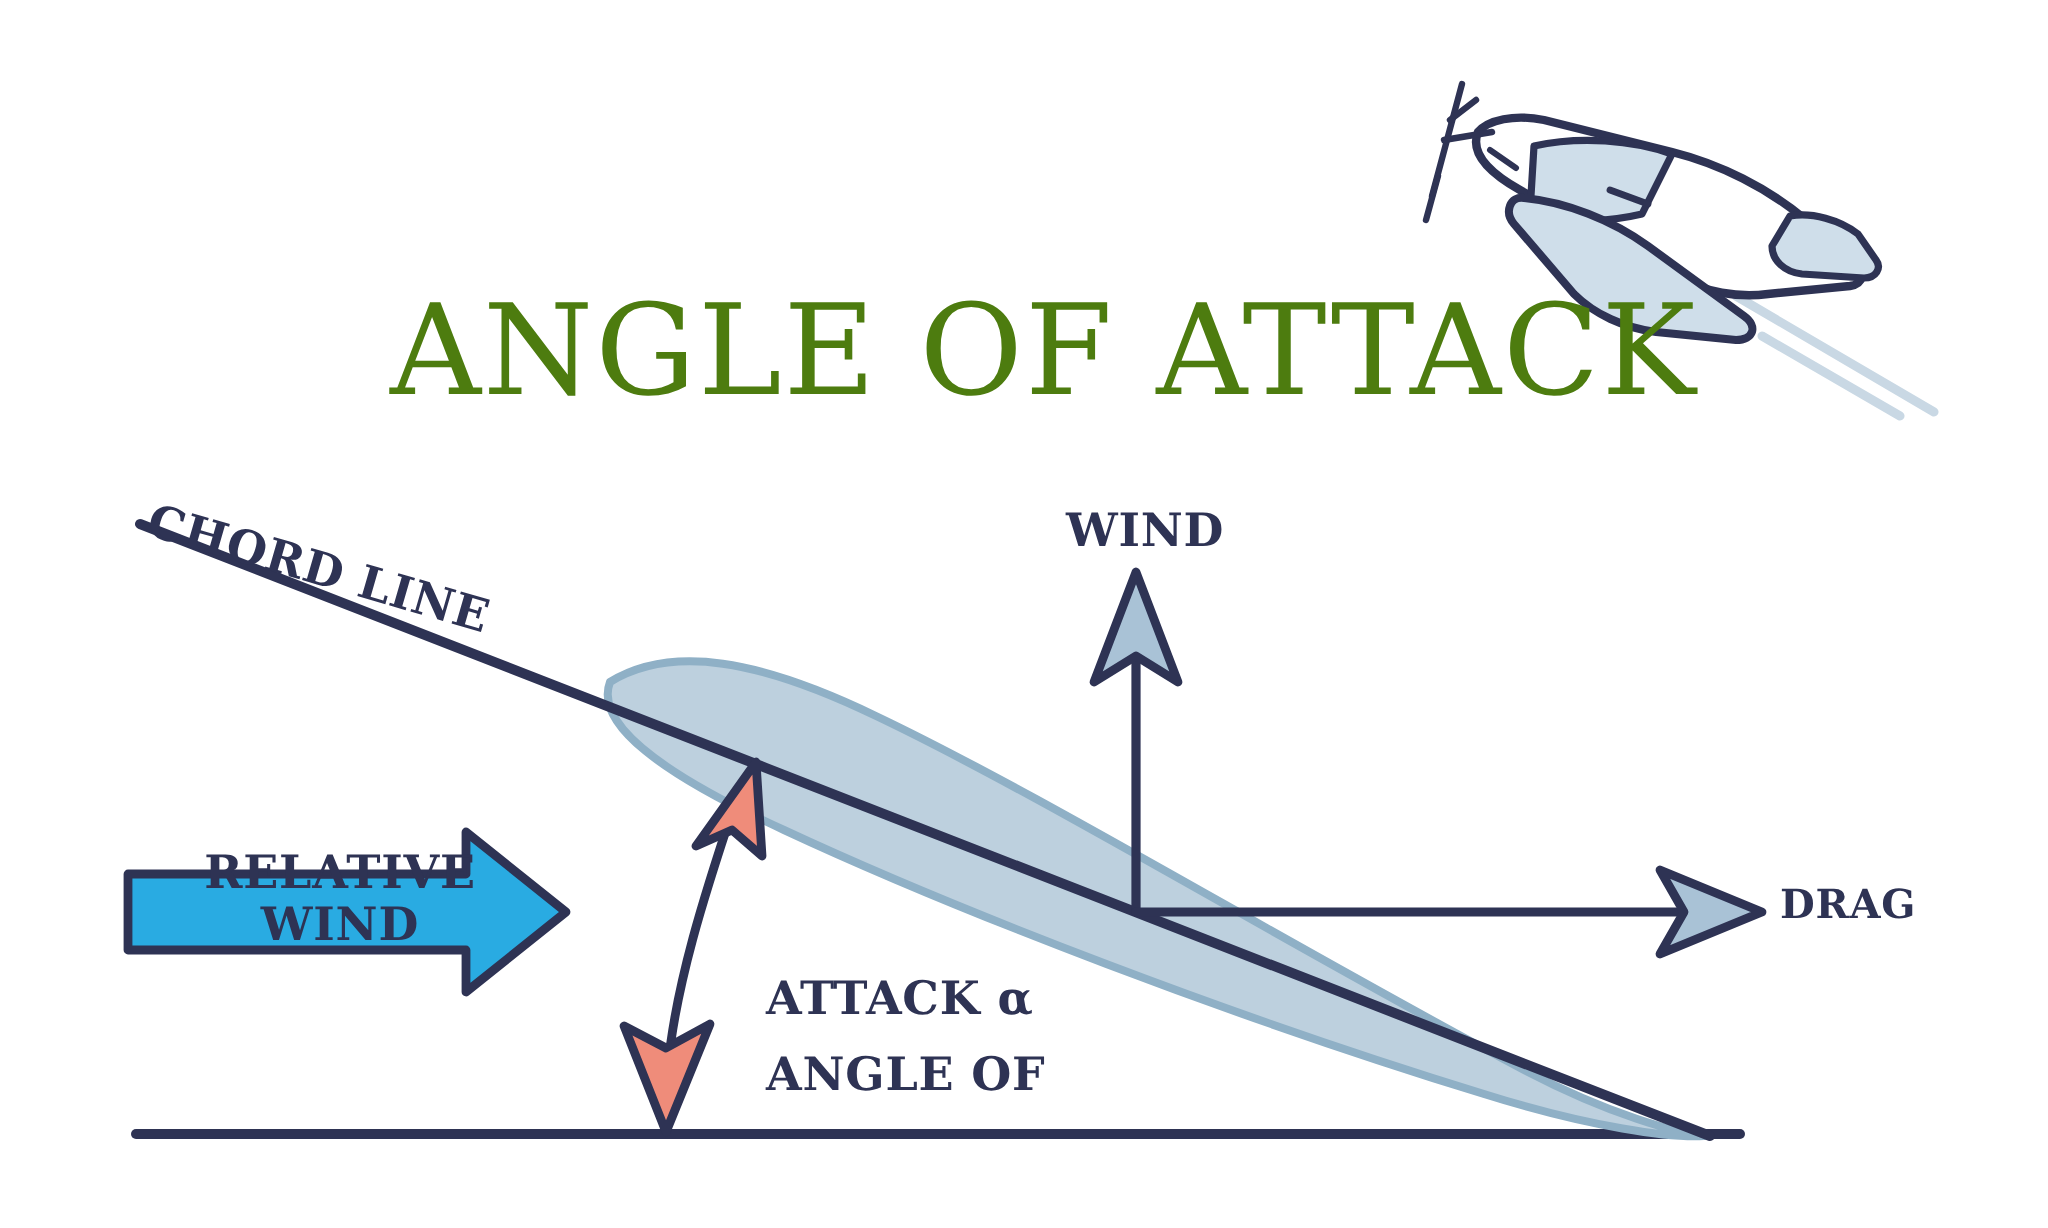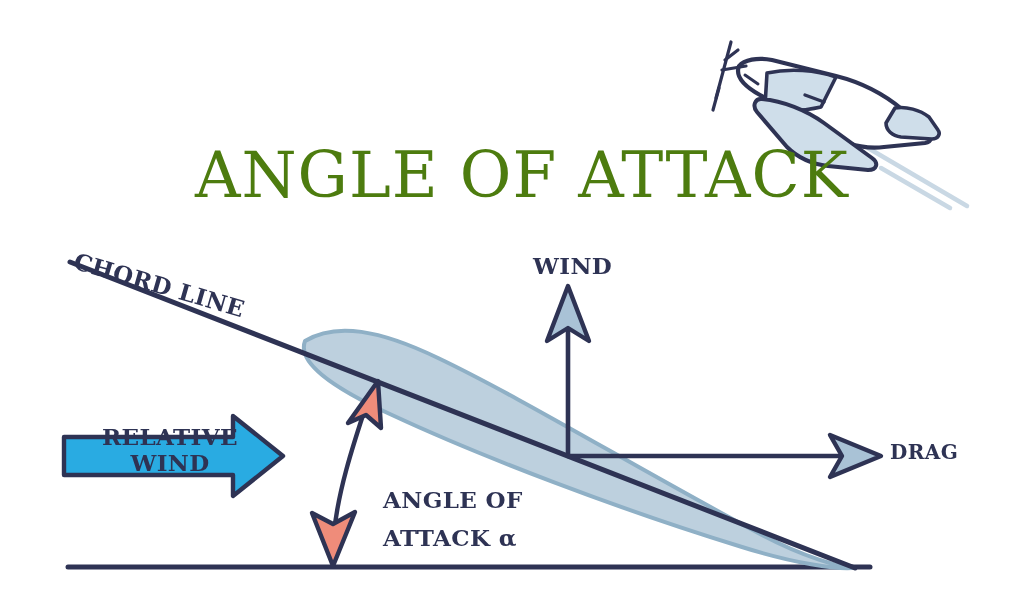--- a/index.html
+++ b/index.html
@@ -155,17 +155,17 @@
   <div class="lbl" id="relwind-label">
     <div>RELATIVE</div>
     <div>WIND</div>
   </div>
 
   <div class="lbl" id="lift-label">WIND</div>
 
   <div class="lbl" id="drag-label">DRAG</div>
 
   <div class="lbl" id="aoa-label">
+    <div>ATTACK α</div>
     <div>ANGLE OF</div>
-    <div>ATTACK α</div>
   </div>
 
 </div>
 
 </body></html>

